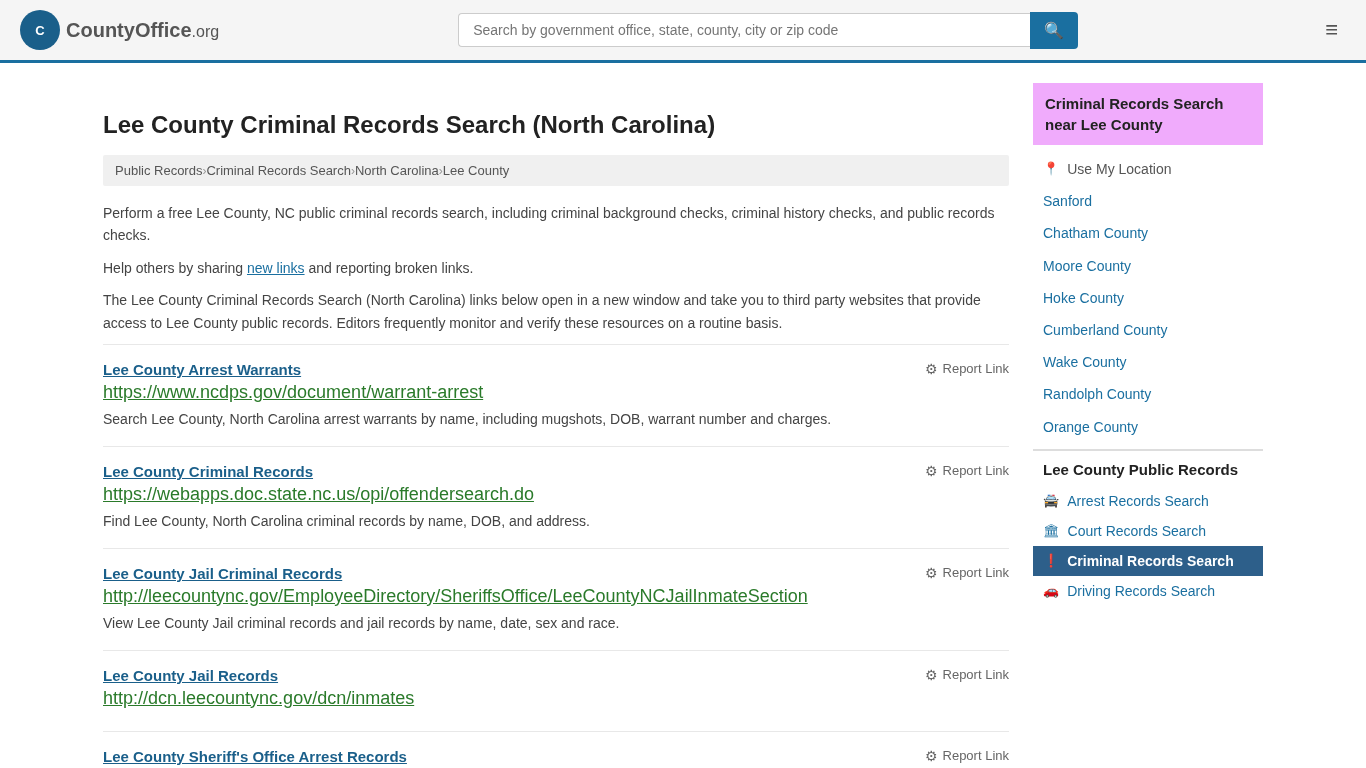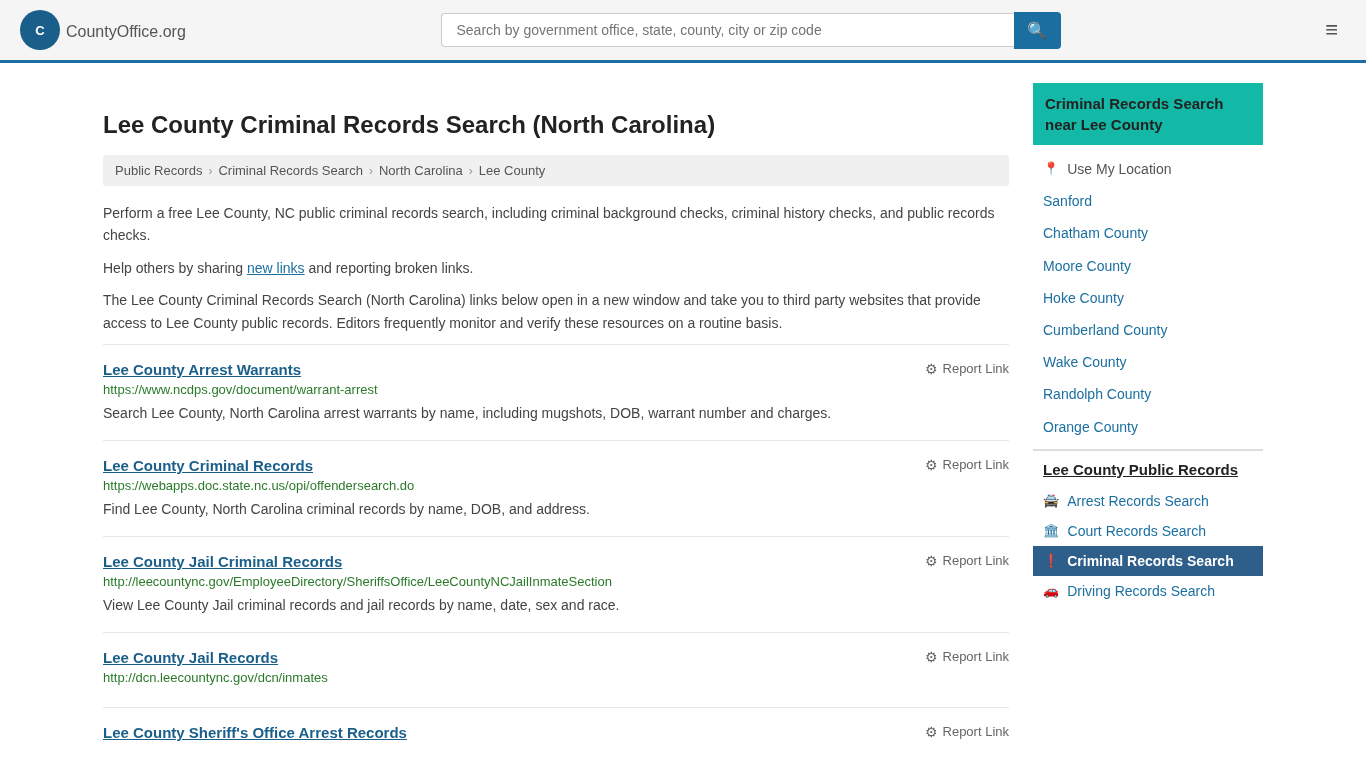--- a/index.html
+++ b/index.html
@@ -30,22 +30,22 @@
       color: white;
       font-size: 18px;
     }
     .logo-text {
       font-size: 20px;
       font-weight: bold;
       color: #333;
     }
     .logo-text span {
       color: #555;
-      font-weight: normal;
-      font-size: 16px;
+      font-weight: bold;
+      font-size: 20px;
     }
     .search-area {
       display: flex;
       align-items: center;
       flex: 1;
       max-width: 620px;
       margin: 0 20px;
     }
     .search-input {
       width: 100%;
@@ -103,21 +103,21 @@
     
     .breadcrumb {
       background: #f0f0f0;
       padding: 8px 12px;
       border-radius: 2px;
       font-size: 13px;
       color: #555;
       margin-bottom: 16px;
       display: flex;
       align-items: center;
-      gap: 6px;
+      gap: 0;
     }
     .breadcrumb a {
       color: #555;
       text-decoration: none;
     }
     .breadcrumb .sep { color: #999; font-size: 12px; }
 
     
     .description {
       font-size: 14px;
@@ -157,32 +157,33 @@
       cursor: pointer;
       white-space: nowrap;
       background: none;
       border: none;
     }
     .report-icon {
       font-size: 14px;
     }
     .record-url {
       color: #2a7a2a;
-      font-size: 13px;
+      font-size: 18px;
       margin-bottom: 6px;
+      text-decoration: underline;
     }
     .record-desc {
       font-size: 14px;
       color: #444;
       line-height: 1.5;
     }
 
     
     .sidebar-section-title {
-      background: #14b8a6;
+      background: #f0abfc;
       padding: 10px 12px;
       font-size: 15px;
       font-weight: bold;
       color: #222;
       margin-bottom: 8px;
       line-height: 1.4;
     }
     .sidebar-link {
       display: flex;
       align-items: center;
@@ -202,21 +203,20 @@
       font-size: 13px;
       flex-shrink: 0;
     }
     .sidebar-section-title-2 {
       font-size: 15px;
       font-weight: bold;
       color: #222;
       padding: 10px 10px 8px;
       border-top: 2px solid #ddd;
       margin-top: 6px;
-      text-decoration: underline;
     }
     .sidebar-public-link {
       display: flex;
       align-items: center;
       gap: 8px;
       padding: 7px 10px;
       font-size: 14px;
       color: #1a6fa0;
       cursor: pointer;
       text-decoration: none;

